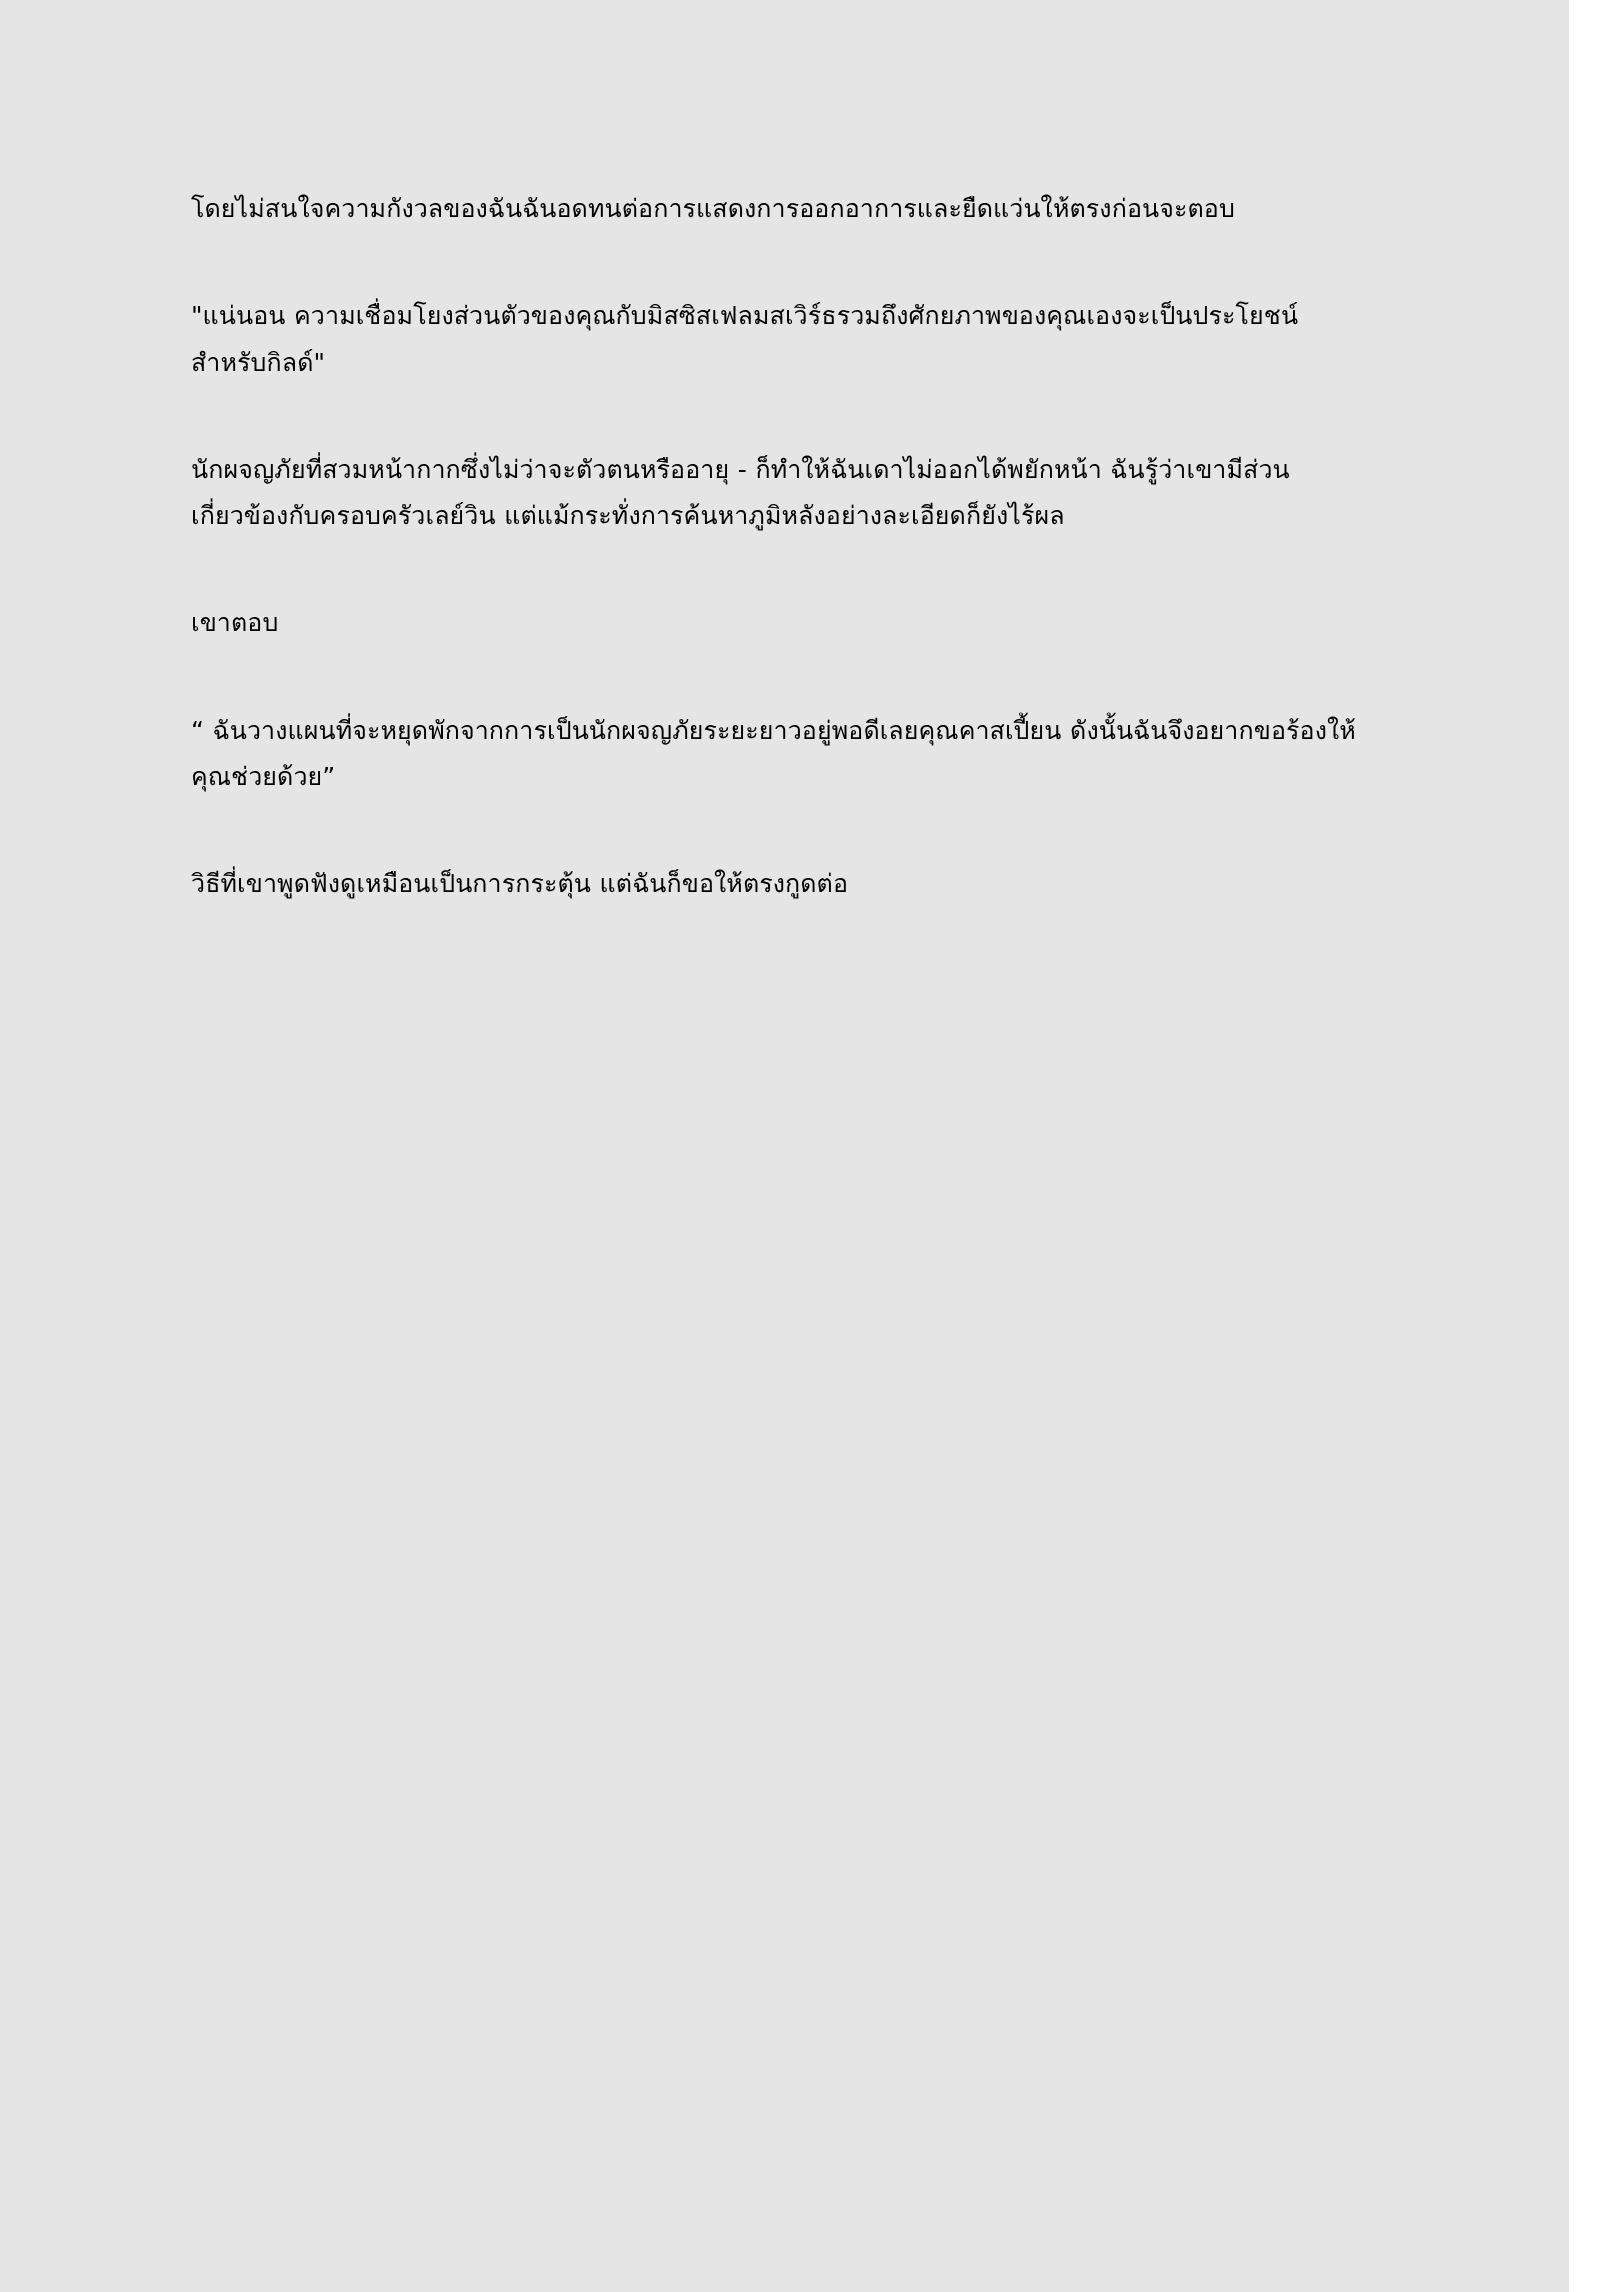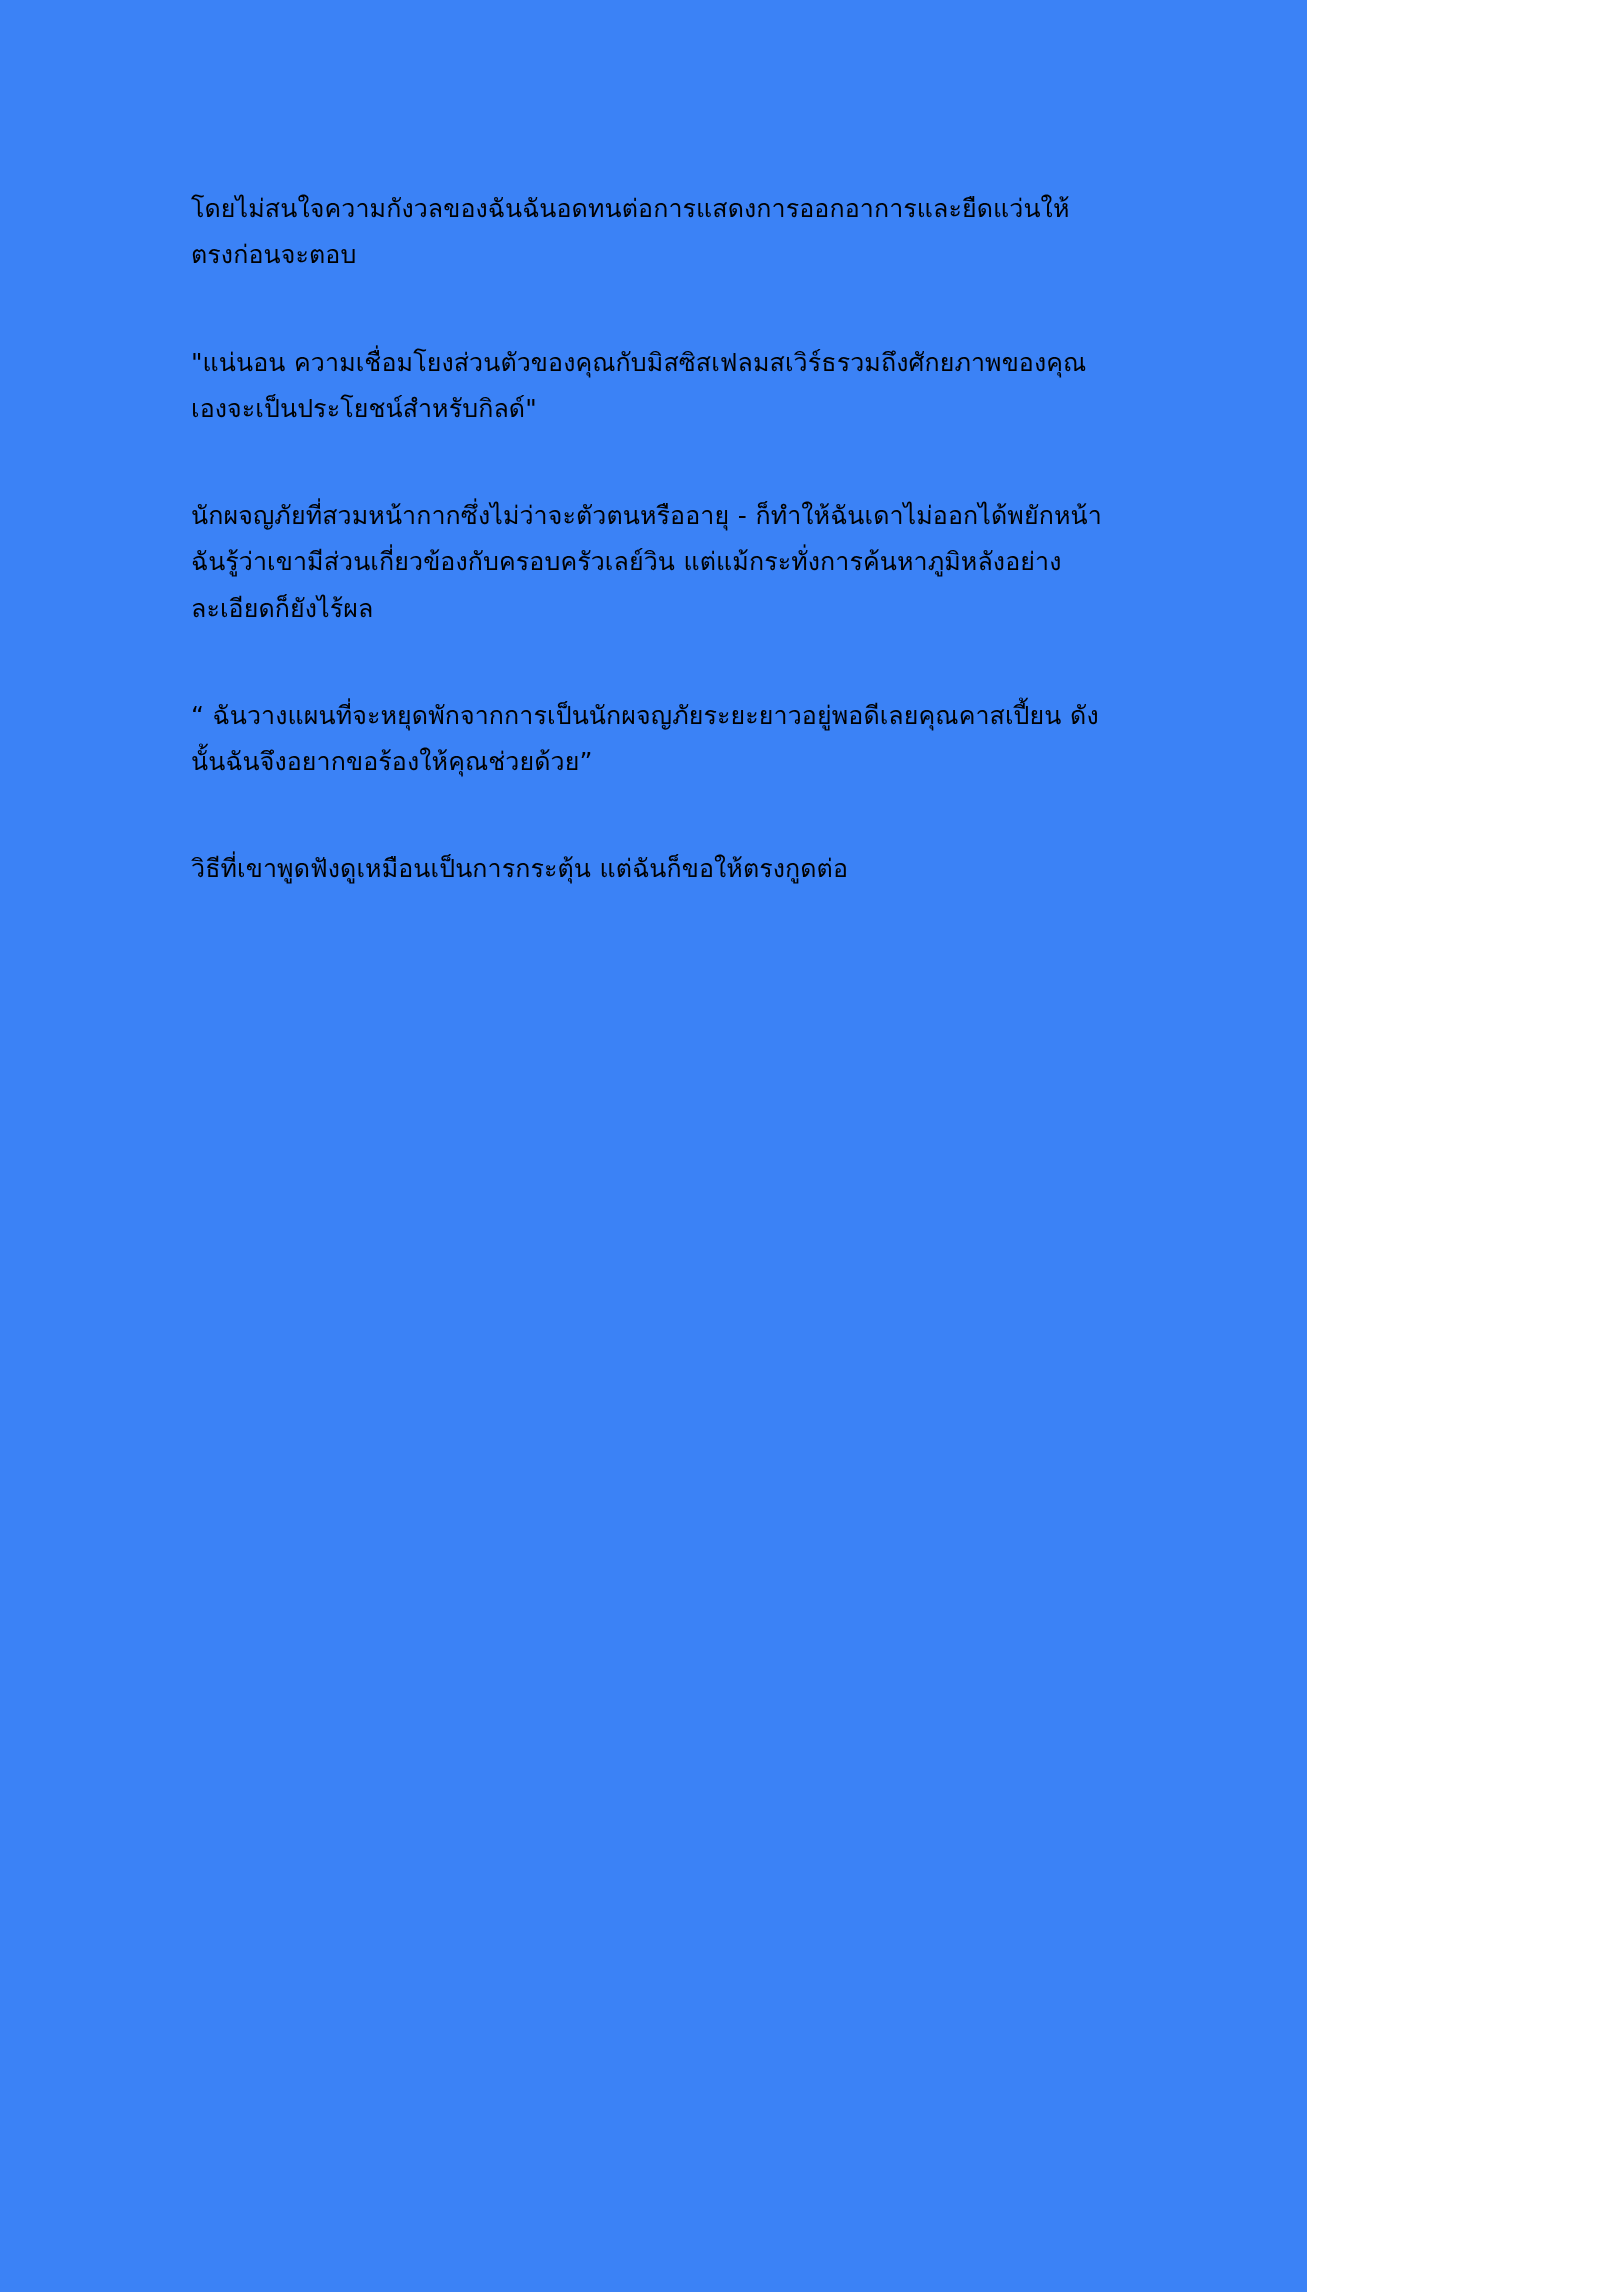--- a/index.html
+++ b/index.html
@@ -9,23 +9,23 @@
   }
   body {
     width: 1621px;
     height: 2293px;
     font-family: "DejaVu Sans", sans-serif;
     color: #000000;
     -webkit-font-smoothing: antialiased;
   }
   .page {
     box-sizing: border-box;
-    width: 1307px;
+    width: 1569px;
     height: 2293px;
-    background: #3b82f6;
+    background: #e5e5e5;
     padding: 186px 196px 157px 191px;
     position: relative;
   }
   .doc-body {
     display: block;
   }
   .para {
     font-size: 25px;
     line-height: 1.85;
     letter-spacing: 0.1px;
@@ -46,20 +46,21 @@
 <div class="page">
   <div class="doc-body">
 
     <p class="para">โดยไม่สนใจความกังวลของฉันฉันอดทนต่อการแสดงการออกอาการและยืดแว่นให้ตรงก่อนจะตอบ</p>
 
     <p class="para">"แน่นอน ความเชื่อมโยงส่วนตัวของคุณกับมิสซิสเฟลมสเวิร์ธรวมถึงศักยภาพของคุณเองจะเป็นประโยชน์สำหรับกิลด์"</p>
 
     <p class="para">นักผจญภัยที่สวมหน้ากากซึ่งไม่ว่าจะตัวตนหรืออายุ - ก็ทำให้ฉันเดาไม่ออกได้พยักหน้า ฉันรู้ว่าเขามีส่วนเกี่ยวข้องกับครอบครัวเลย์วิน แต่แม้กระทั่งการค้นหาภูมิหลังอย่างละเอียดก็ยังไร้ผล</p>
 
 
+    <p class="para short">เขาตอบ</p>
 
     <p class="para">“ ฉันวางแผนที่จะหยุดพักจากการเป็นนักผจญภัยระยะยาวอยู่พอดีเลยคุณคาสเปี้ยน ดังนั้นฉันจึงอยากขอร้องให้คุณช่วยด้วย”</p>
 
     <p class="para short">วิธีที่เขาพูดฟังดูเหมือนเป็นการกระตุ้น แต่ฉันก็ขอให้ตรงกูดต่อ</p>
 
   </div>
 </div>
 
 
 </body></html>

